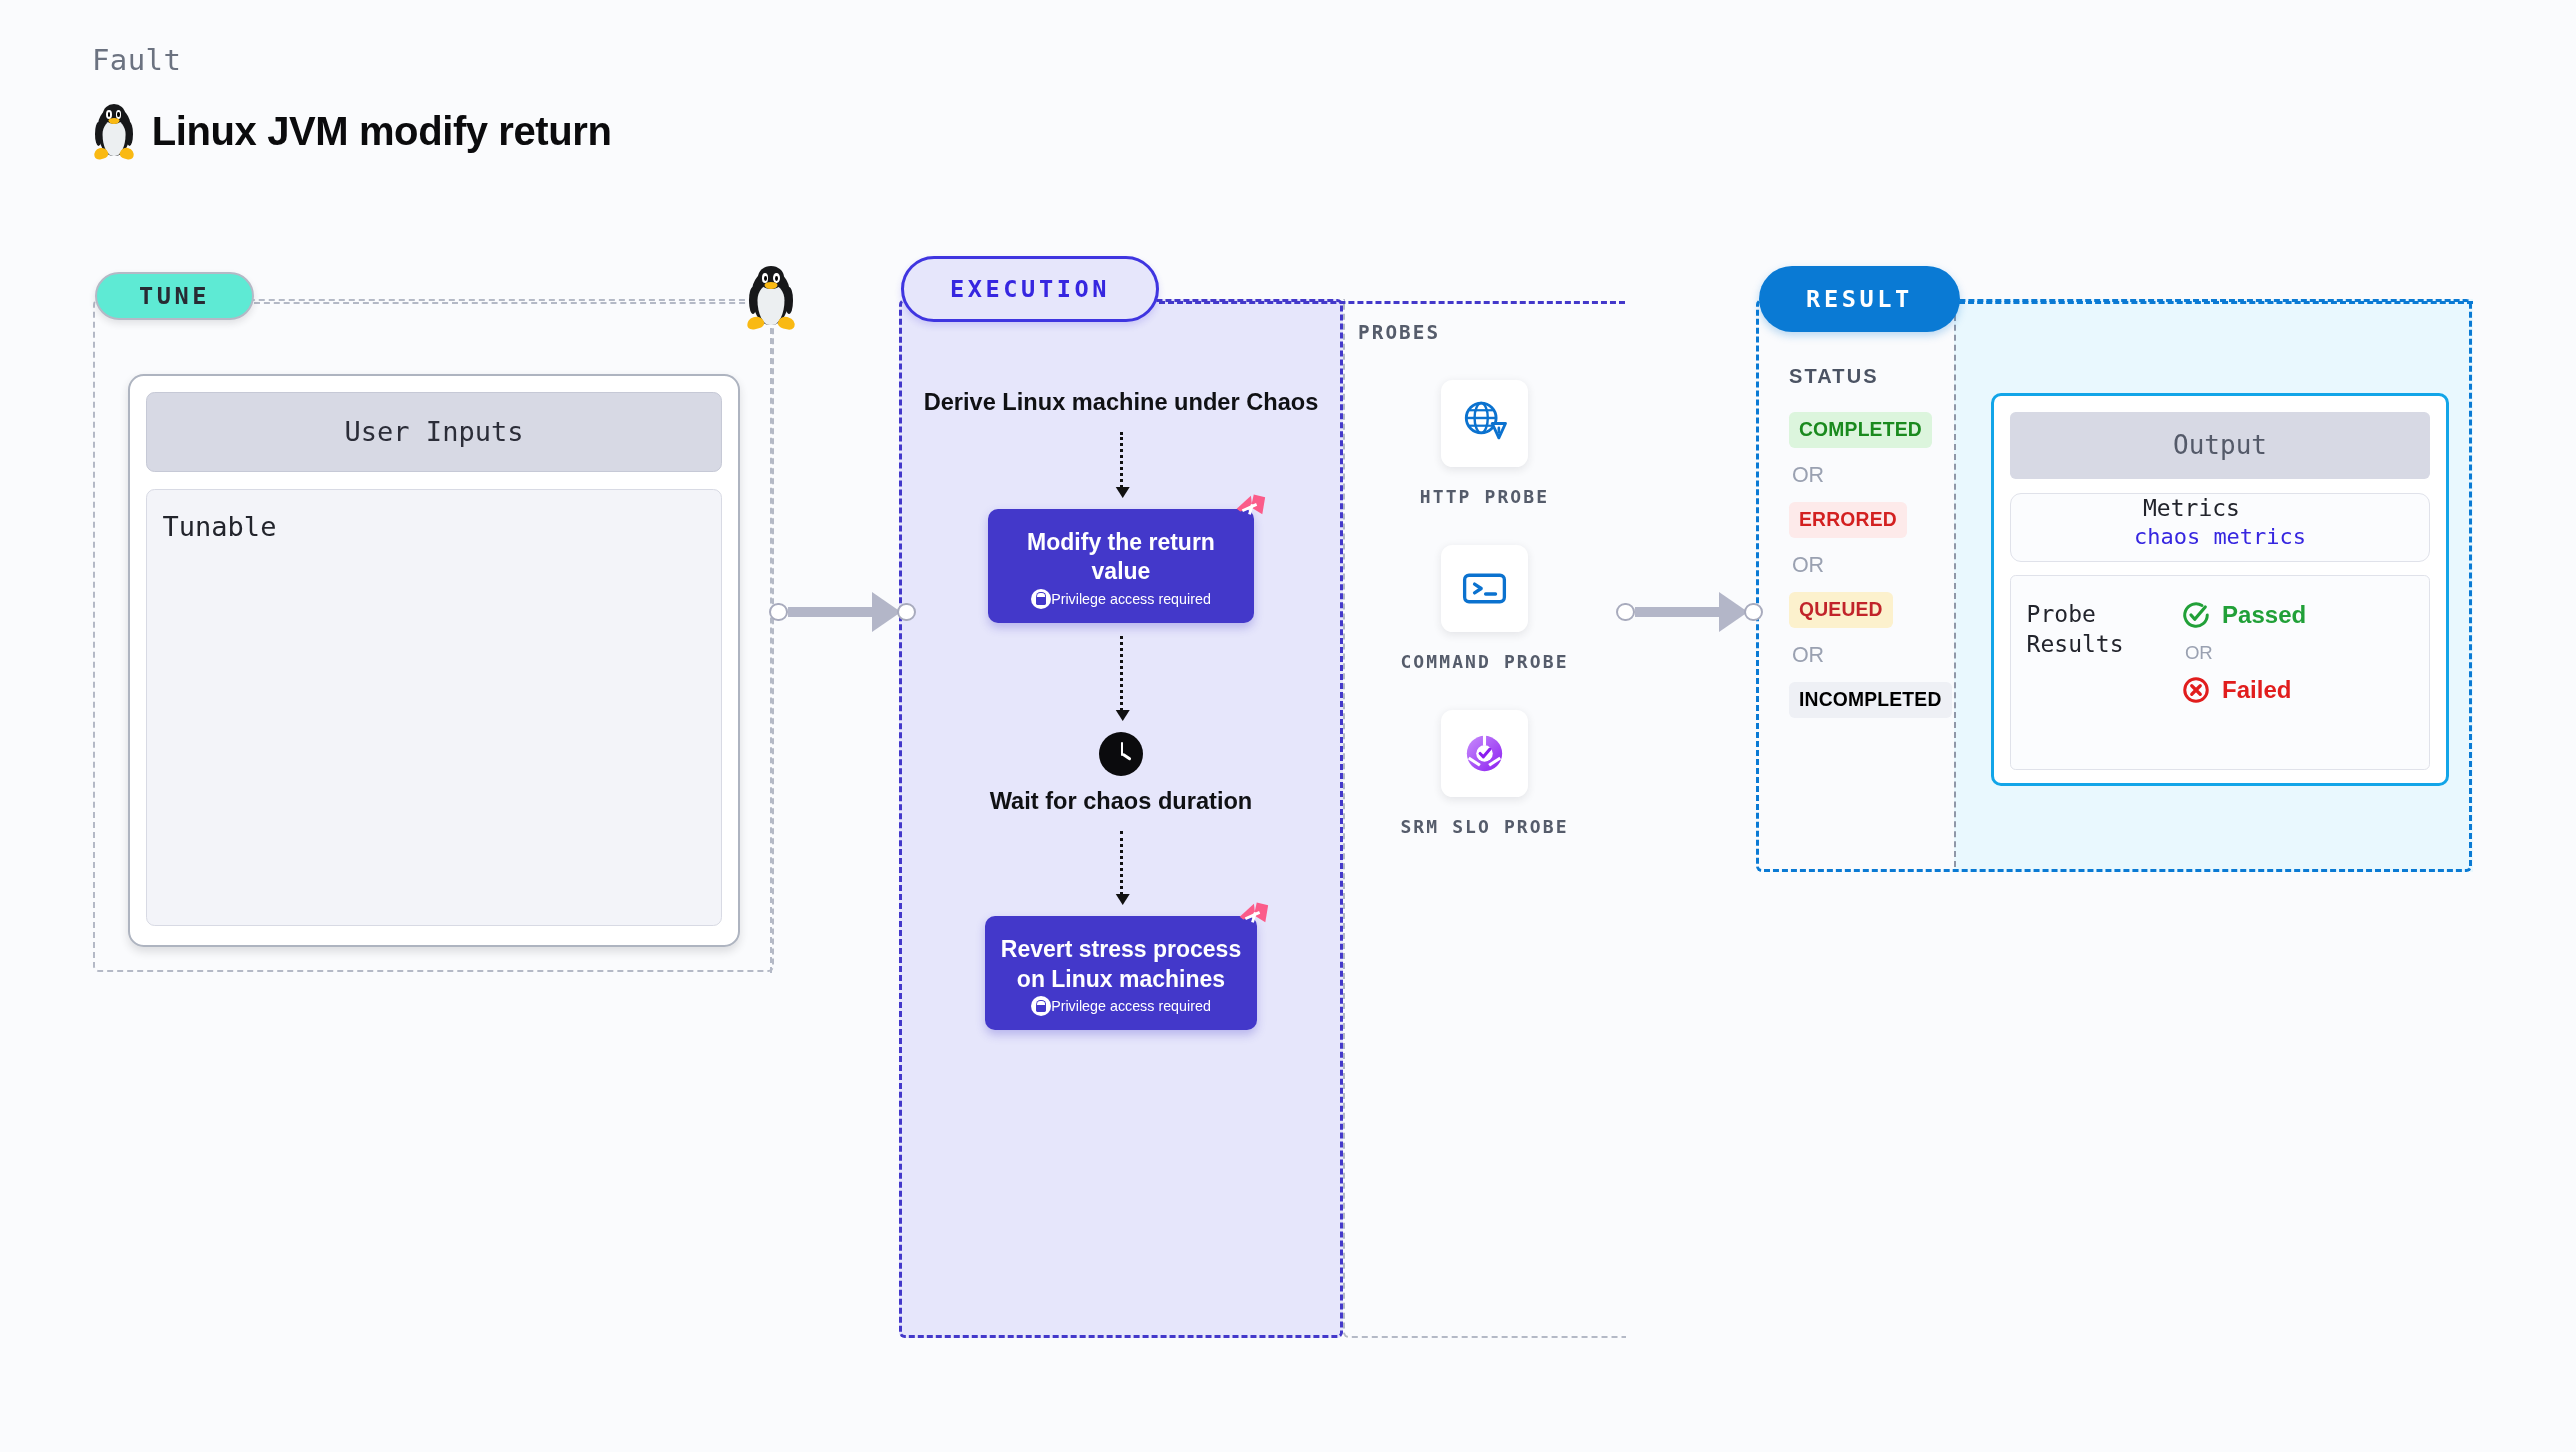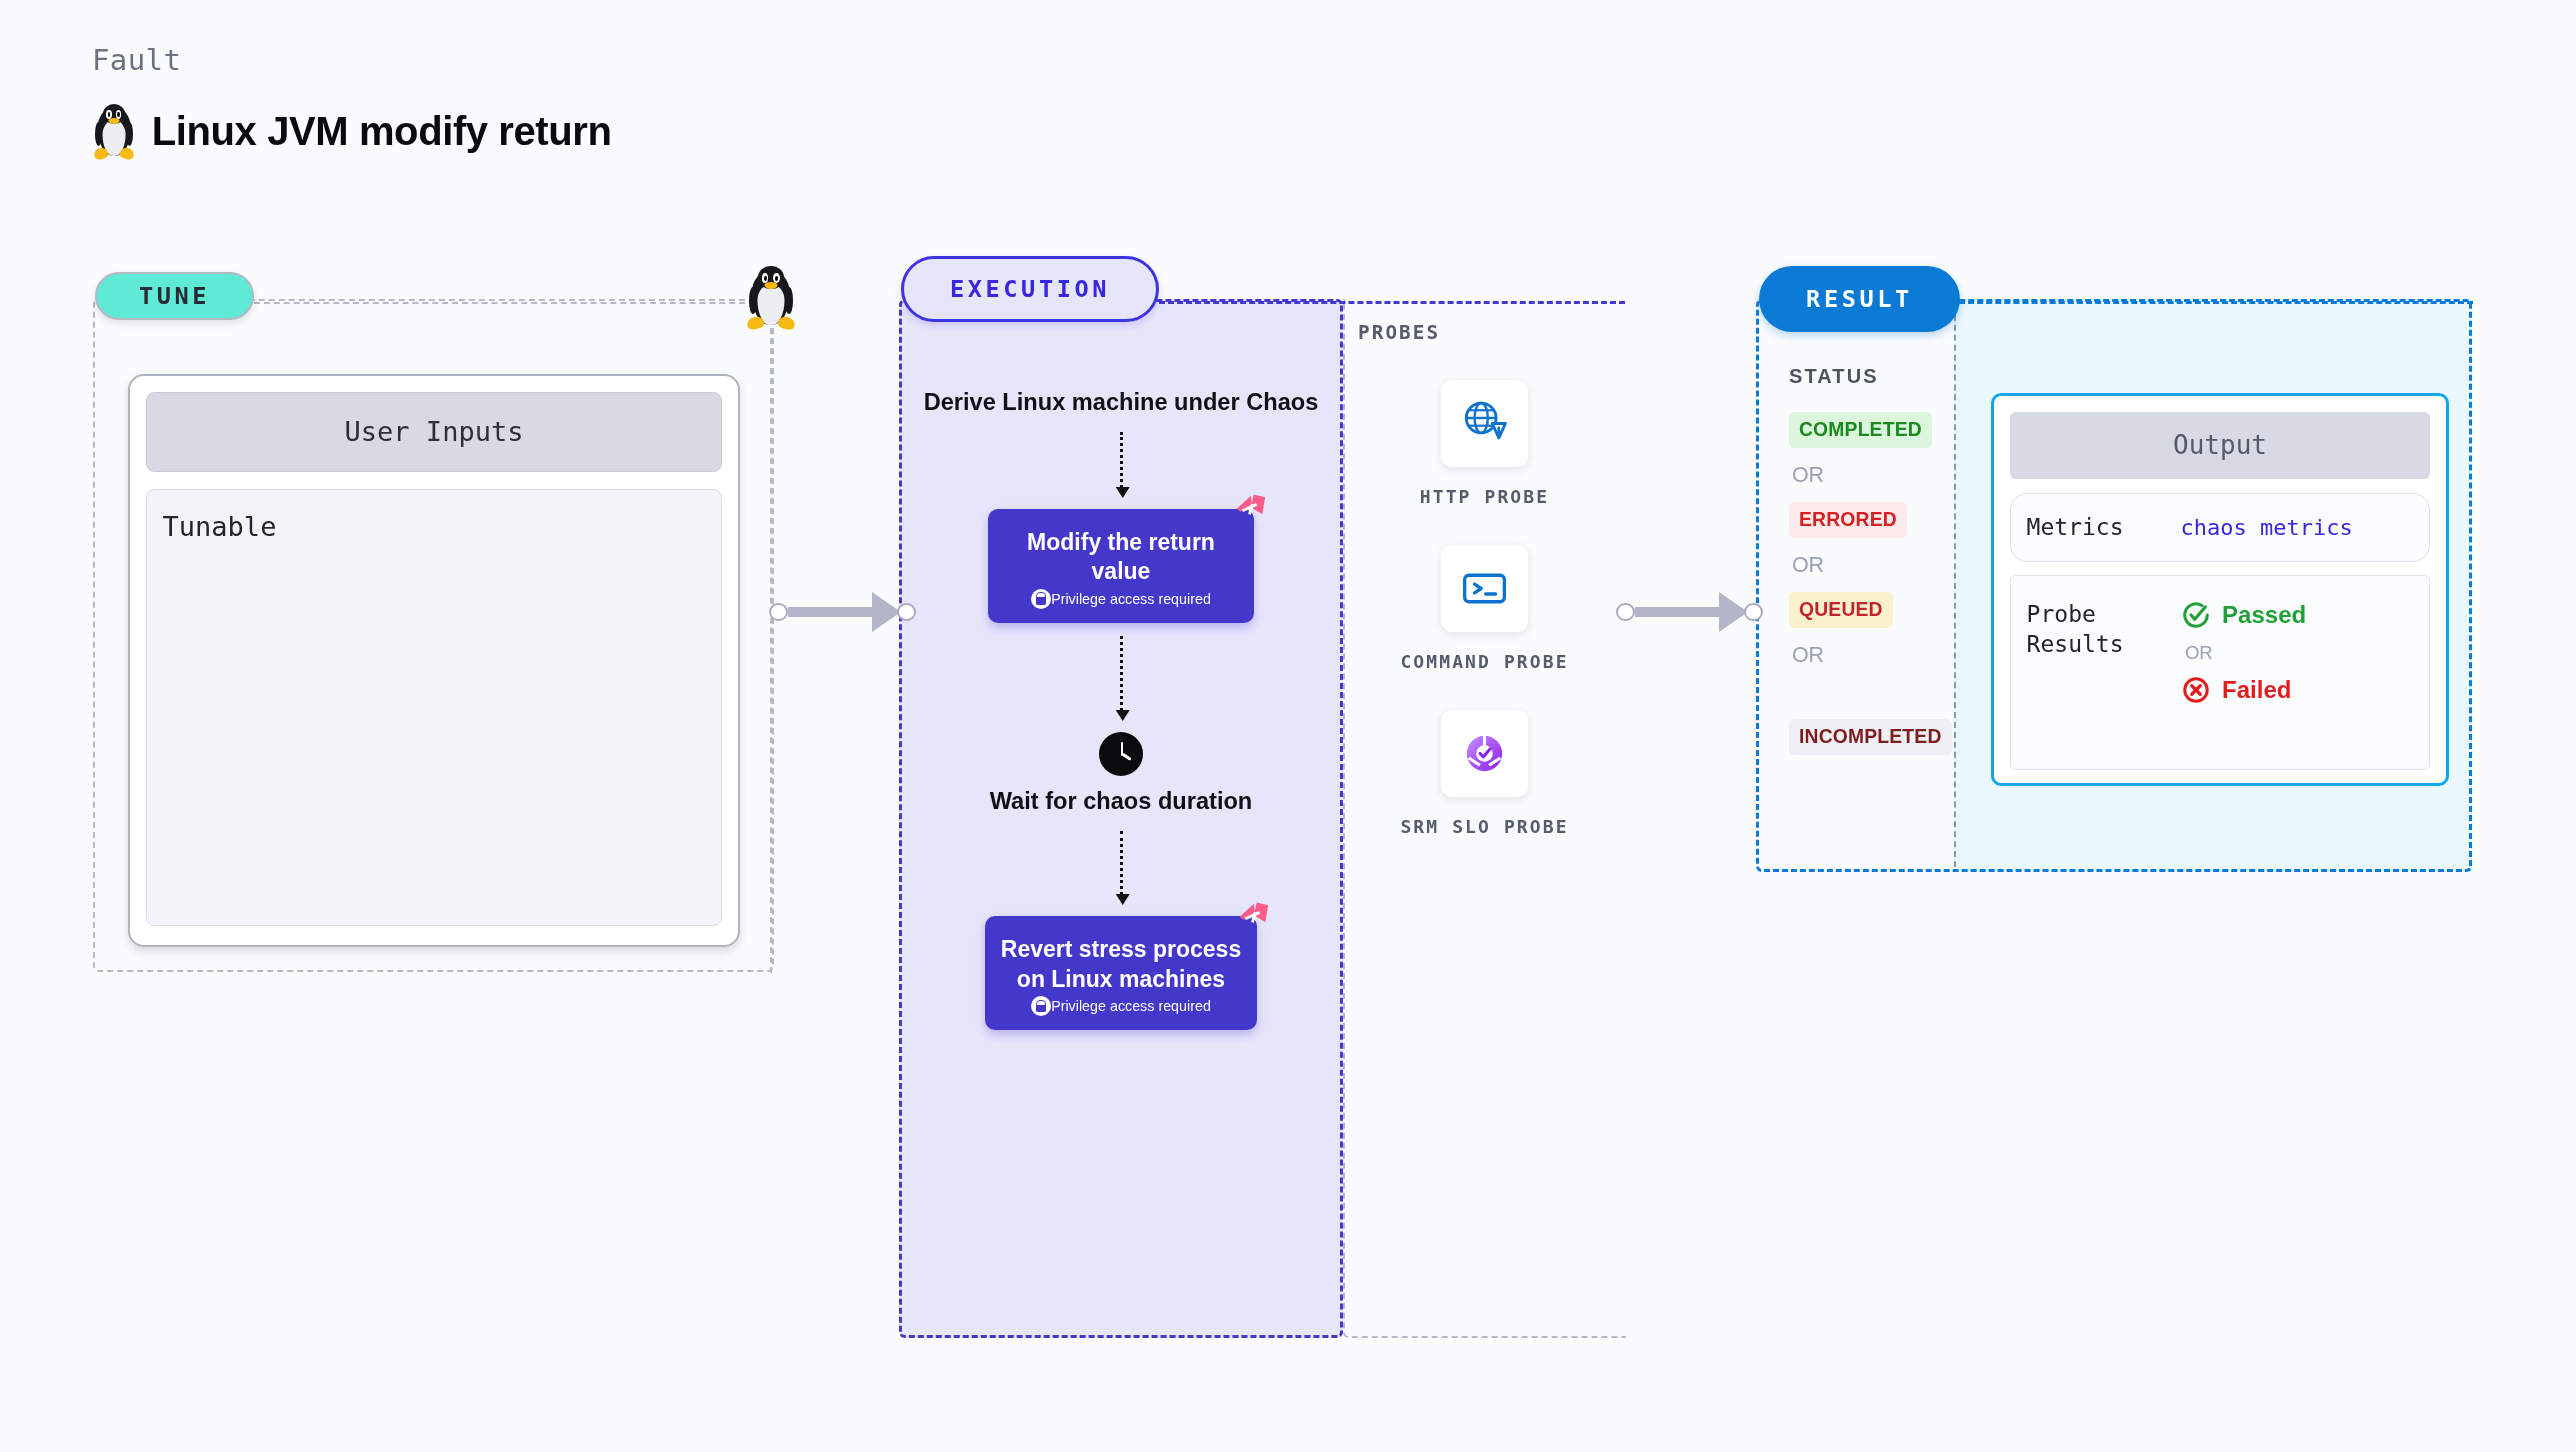--- a/index.html
+++ b/index.html
@@ -470,24 +470,25 @@
     border-radius: 5.7px;
     display: flex; align-items: center; justify-content: center;
     font-family: "DejaVu Sans Mono", monospace;
     font-size: 26px;
     color: #545a69;
   }
   #metrics-row {
     margin-top: 14.3px;
     height: 69px;
     border: 1.4px solid #e0e2ea;
-    border-radius: 17px;
+    border-radius: 11px;
     background: #fbfcfe;
     display: flex; align-items: center;
     padding: 0 15.8px;
+    flex-direction: column;
   }
   .out-key {
     font-family: "DejaVu Sans Mono", monospace;
     font-size: 23px;
     color: #22242c;
     width: 154px;
     flex: none;
     line-height: 1.3;
   }
   .out-val-mono {
@@ -686,21 +687,21 @@
 
   <div><span class="status-chip" style="background:#dcf5dd;color:#1a8a1e;">COMPLETED</span></div>
   <div class="or-text">OR</div>
 
   <div><span class="status-chip" style="background:#fdeaea;color:#d32020;">ERRORED</span></div>
   <div class="or-text">OR</div>
 
   <div><span class="status-chip" style="background:#fcf1cd;color:#c1242a;">QUEUED</span></div>
   <div class="or-text">OR</div>
 
-  <div><span class="status-chip" style="background:#eef0f5;color:#7f1d1d;margin-top:37px;">INCOMPLETED</span></div>
+  <div><span class="status-chip" style="background:#eef0f5;color:#000000;">INCOMPLETED</span></div>
 </div>
 
 <div id="output-card">
   <div id="output-header">Output</div>
 
   <div id="metrics-row">
     <span class="out-key">Metrics</span>
     <span class="out-val-mono">chaos metrics</span>
   </div>
 

